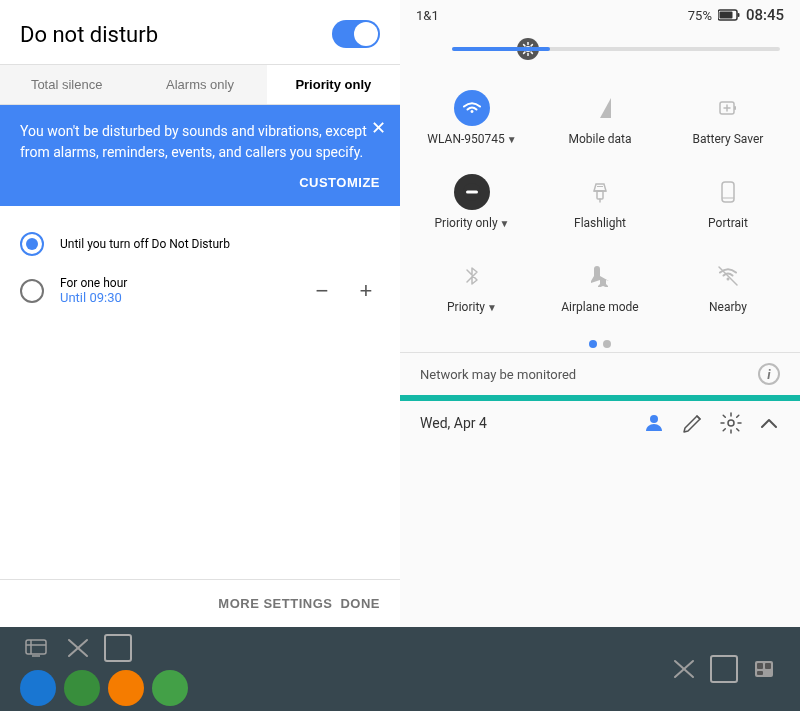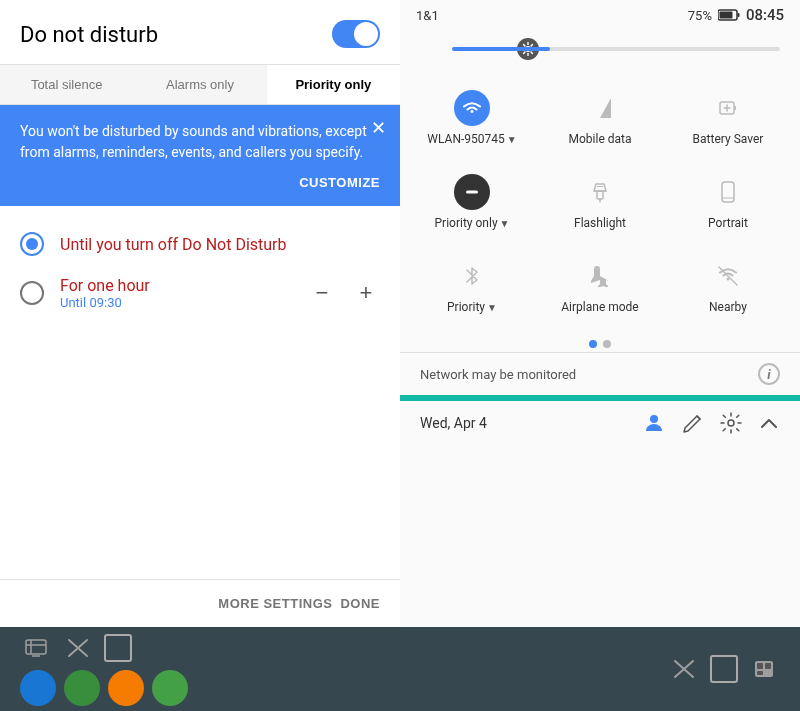--- a/index.html
+++ b/index.html
@@ -156,22 +156,22 @@
       height: 12px;
       background: #4285f4;
       border-radius: 50%;
     }
 
     .radio-btn.unselected {
       border-color: #757575;
     }
 
     .duration-label {
-      font-size: 16px;
-      color: #b91c1c;
+      font-size: 12px;
+      color: #000000;
     }
 
     .duration-sublabel {
       font-size: 13px;
       color: #4285f4;
     }
 
     .duration-controls {
       margin-left: auto;
       display: flex;

